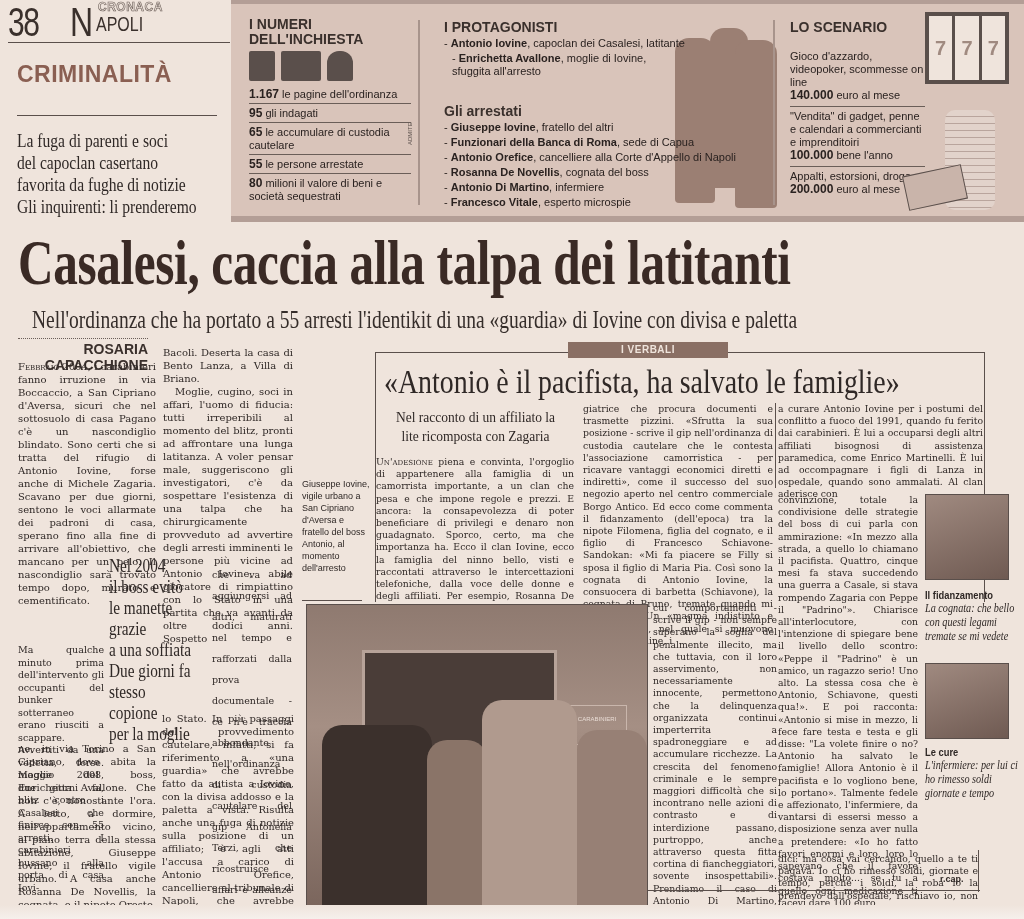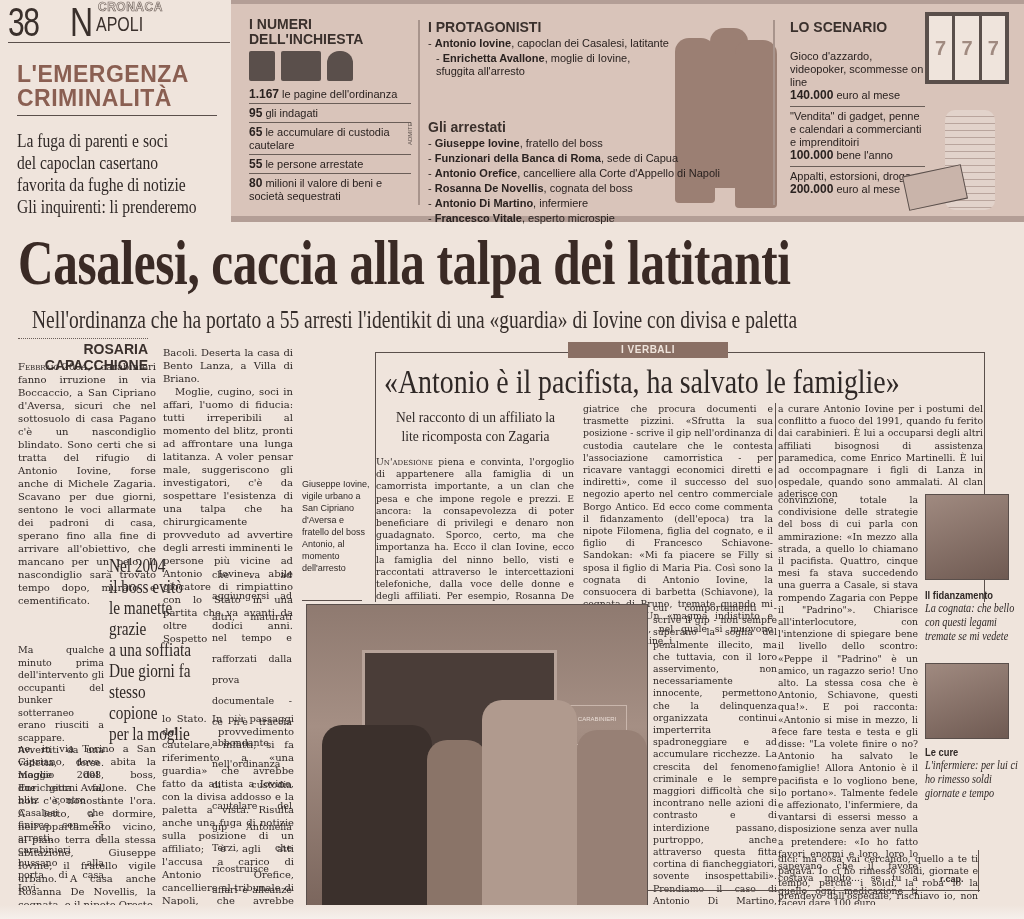--- a/index.html
+++ b/index.html
@@ -28,23 +28,23 @@
 
   #numeri { left: 249px; top: 17px; width: 162px; }
   #numeri .row { border-bottom: 1px solid #6a5e58; padding: 3px 0 2px 0; font-family: "Liberation Sans", sans-serif; font-size: 11px; line-height: 13px; }
   #numeri .row b { font-size: 12px; }
   .icons { display: flex; gap: 6px; margin: 4px 0 4px; }
   .ico { width: 26px; height: 30px; background: #5a4f4b; border-radius: 2px; }
 
   #vline1 { left: 418px; top: 20px; width: 2px; height: 185px; background: #a8948c; }
   #vline2 { left: 773px; top: 20px; width: 2px; height: 185px; background: #a8948c; }
 
-  #protag { left: 428px; top: 20px; width: 320px; }
+  #protag { left: 444px; top: 20px; width: 320px; }
   #protag .item { font-family: "Liberation Sans", sans-serif; font-size: 11px; line-height: 13px; margin-top: 2px; }
-  #arrestati-title { margin-top: 42px; }
+  #arrestati-title { margin-top: 26px; }
 
   .silhouettes { left: 655px; top: 28px; width: 120px; height: 180px; }
   .sil { position: absolute; background: #9b7f73; border-radius: 14px 14px 4px 4px; }
 
   #scenario { left: 790px; top: 20px; width: 135px; }
   #scenario .blk { border-bottom: 1px solid #6a5e58; padding: 3px 0 4px; font-family: "Liberation Sans", sans-serif; font-size: 11px; line-height: 13px; }
   #scenario .blk:last-child { border-bottom: none; }
   #scenario .blk b { font-size: 12px; }
 
   #slot { left: 925px; top: 12px; width: 84px; height: 72px; background: #5a4f4b; padding: 4px; display: flex; gap: 3px; }
@@ -112,21 +112,20 @@
 </head>
 <body>
 
 <div class="abs" id="page-num">38</div>
 <div class="abs" id="section-n">N</div>
 <div class="abs" id="section-cronaca">CRONACA</div>
 <div class="abs" id="section-napoli">APOLI</div>
 <div class="abs rule" style="left:8px; top:42px; width:222px;"></div>
 
 <div class="abs" id="kicker">
-  <div>L'EMERGENZA</div>
   <div>CRIMINALITÀ</div>
 </div>
 <div class="abs rule" style="left:17px; top:115px; width:200px;"></div>
 
 <div class="abs" id="deck">
   <div>La fuga di parenti e soci</div>
   <div>del capoclan casertano</div>
   <div>favorita da fughe di notizie</div>
   <div>Gli inquirenti: li prenderemo</div>
 </div>
@@ -153,21 +152,21 @@
   <div class="sil" style="left:20px; top:10px; width:40px; height:165px;"></div>
   <div class="sil" style="left:55px; top:0px; width:38px; height:160px;"></div>
   <div class="sil" style="left:80px; top:12px; width:42px; height:168px;"></div>
 </div>
 
 <div class="abs" id="protag">
   <div class="box-title">I PROTAGONISTI</div>
   <div class="item">- <b>Antonio Iovine</b><span>, capoclan dei Casalesi, latitante</span></div>
   <div class="item" style="width:230px;margin-left:8px;">- <b>Enrichetta Avallone</b><span>, moglie di Iovine, sfuggita all'arresto</span></div>
   <div class="box-title" id="arrestati-title">Gli arrestati</div>
-  <div class="item">- <b>Giuseppe Iovine</b><span>, fratello del boss</span></div>
+  <div class="item">- <b>Giuseppe Iovine</b><span>, fratello del altri</span></div>
   <div class="item">- <b>Funzionari della Banca di Roma</b><span>, sede di Capua</span></div>
   <div class="item">- <b>Antonio Orefice</b><span>, cancelliere alla Corte d'Appello di Napoli</span></div>
   <div class="item">- <b>Rosanna De Novellis</b><span>, cognata del boss</span></div>
   <div class="item">- <b>Antonio Di Martino</b><span>, infermiere</span></div>
   <div class="item">- <b>Francesco Vitale</b><span>, esperto microspie</span></div>
 </div>
 <div class="abs" id="vline2"></div>
 
 <div class="abs" id="scenario">
   <div class="box-title" style="margin-bottom:12px;">LO SCENARIO</div>

